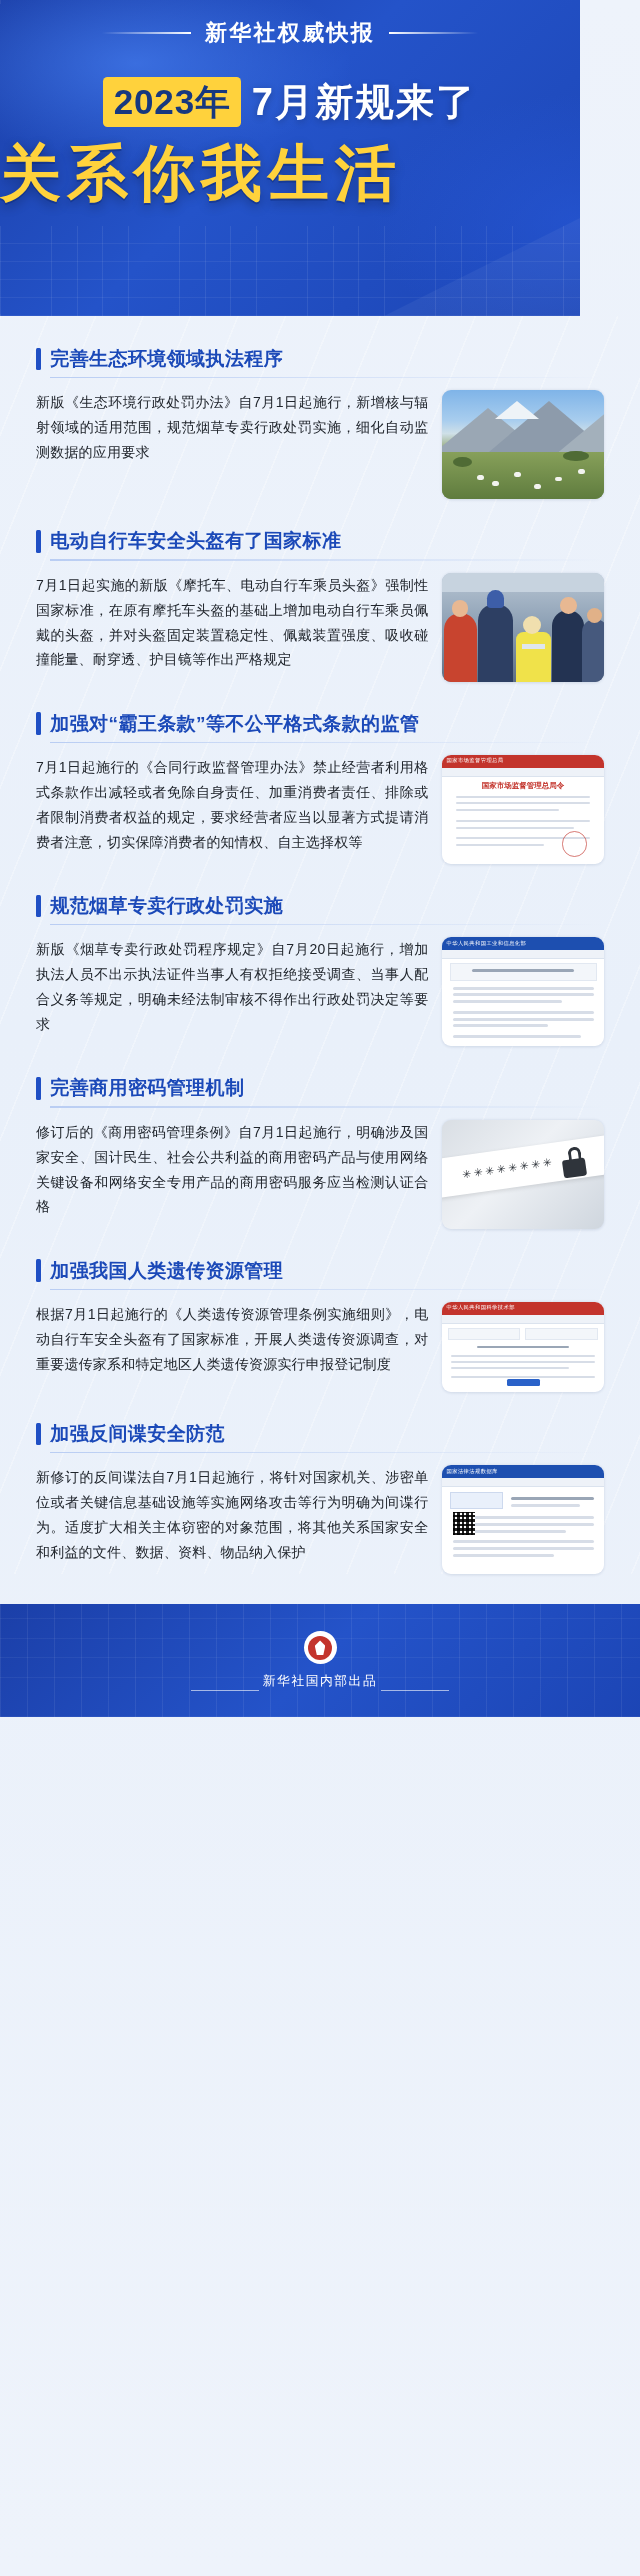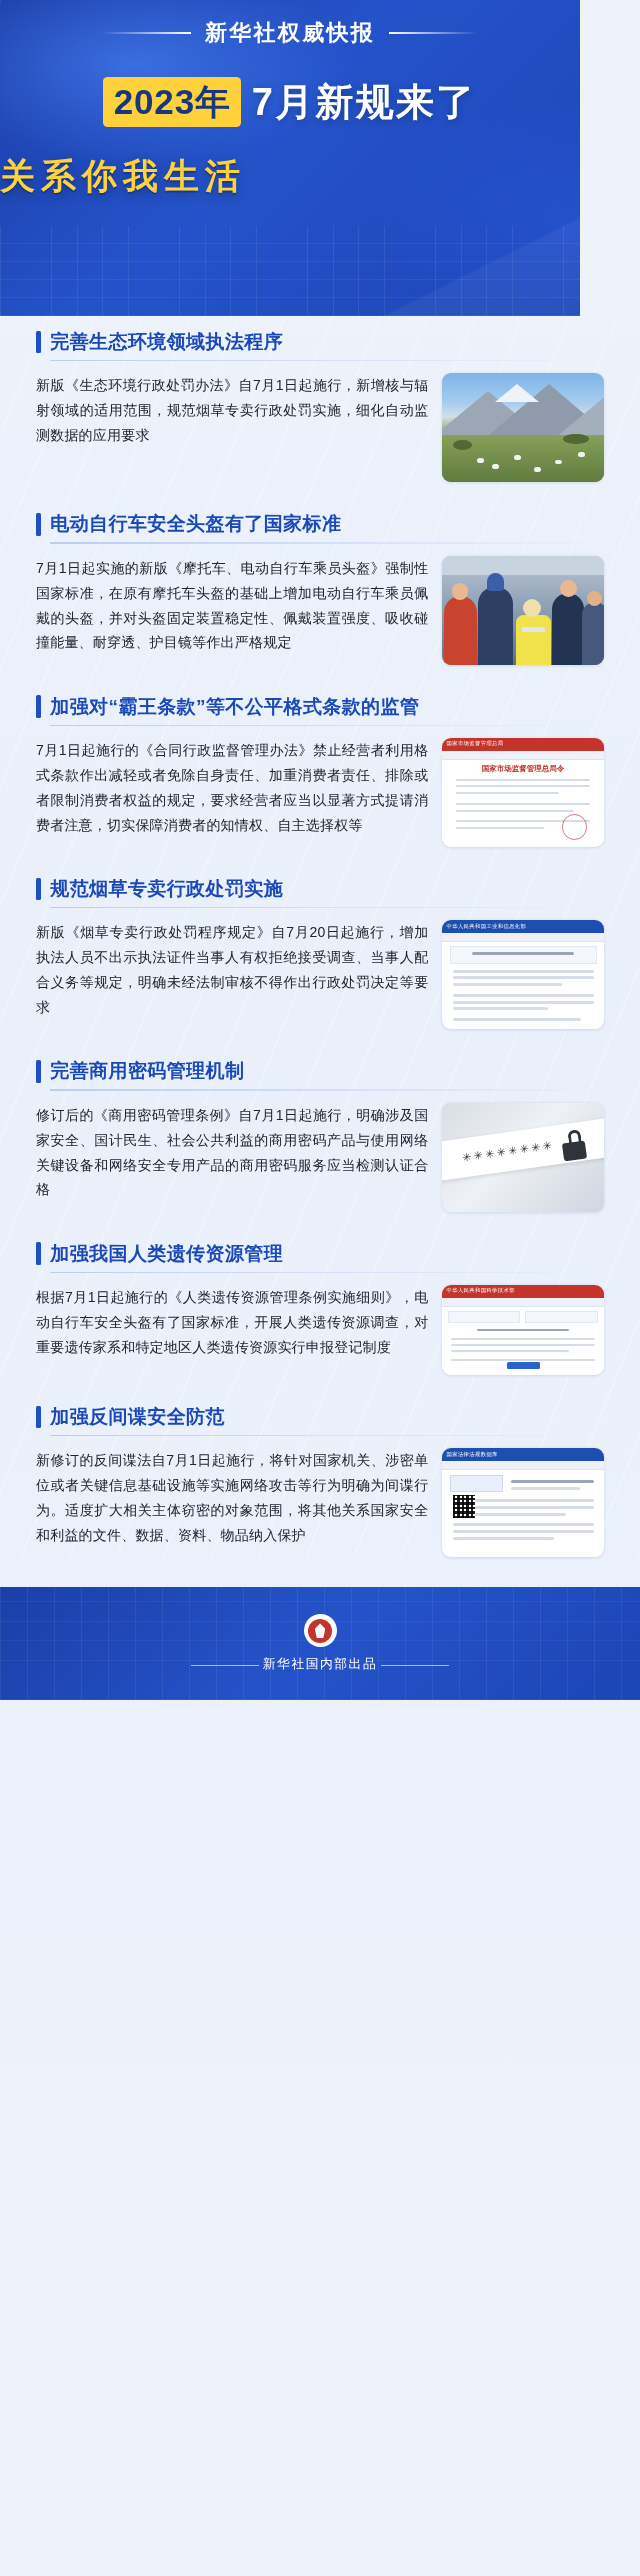--- a/index.html
+++ b/index.html
@@ -94,34 +94,33 @@
   }
   .title-white {
     color: #ffffff;
     font-size: 38px;
     font-weight: 700;
     letter-spacing: 2.3px;
     line-height: 1;
     text-shadow: 0 1.5px 7.5px rgba(0,0,0,.25);
   }
   .title-row2 {
-    margin-top: 35px;
+    margin-top: 16px;
     color: #ffd23c;
-    font-size: 35px;
+    font-size: 61px;
     font-weight: 700;
     letter-spacing: 6px;
     line-height: 1;
     text-shadow: 0 2.3px 0 rgba(10,40,120,.45), 0 3.8px 12px rgba(0,0,0,.3);
-    font-family: Liberation Mono, monospace;
   }
 
   
   .content {
     position: relative;
-    padding: 14px 0 0 0;
+    padding: 31px 0 0 0;
   }
   .bg-deco {
     position: absolute;
     left: 0; top: 0; right: 0; bottom: 0;
     background-image:
       repeating-linear-gradient(112deg, rgba(255,255,255,.55) 0 1.5px, rgba(255,255,255,0) 1.5px 44px);
     opacity: .55;
     pointer-events: none;
   }
   .item {
@@ -259,21 +258,21 @@
     background: #c3342c;
     position: relative;
   }
   .logo-circle .inner::before {
     content:""; position:absolute; left:6.8px; top:4.5px;
     width: 10.5px; height: 15px;
     background: #ffffff;
     clip-path: polygon(50% 0%, 100% 35%, 80% 100%, 20% 100%, 0% 35%);
   }
   .footer-line {
-    display:flex; align-items:center; gap:4px;
+    display:flex; align-items:flex-end; gap:4px;
   }
   .footer-line .bar { width: 68px; height: 0.8px; background: rgba(255,255,255,.6); }
   .footer-text { color:#ffffff; font-size:12.8px; letter-spacing:1.5px; }
 </style>
 </head>
 <body>
 
 <div class="page">
 
   <div class="header">

